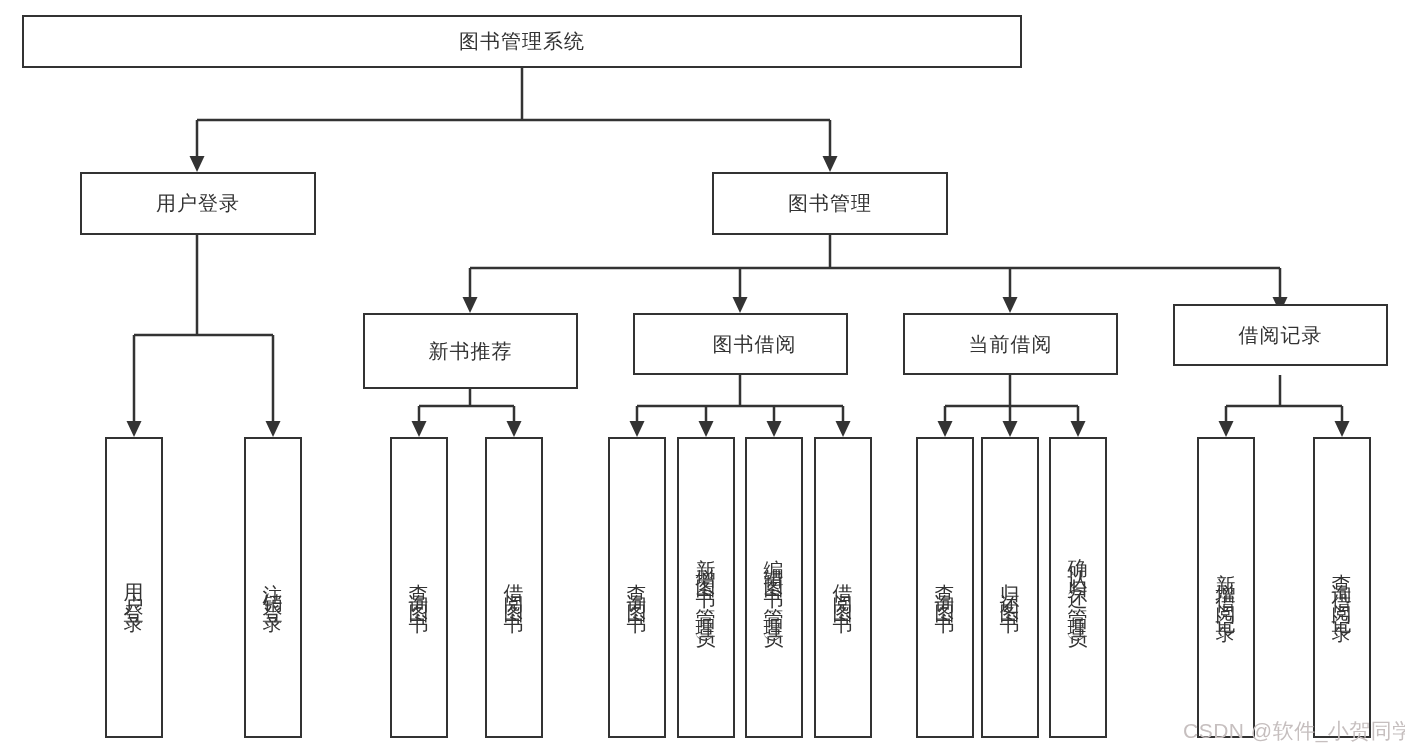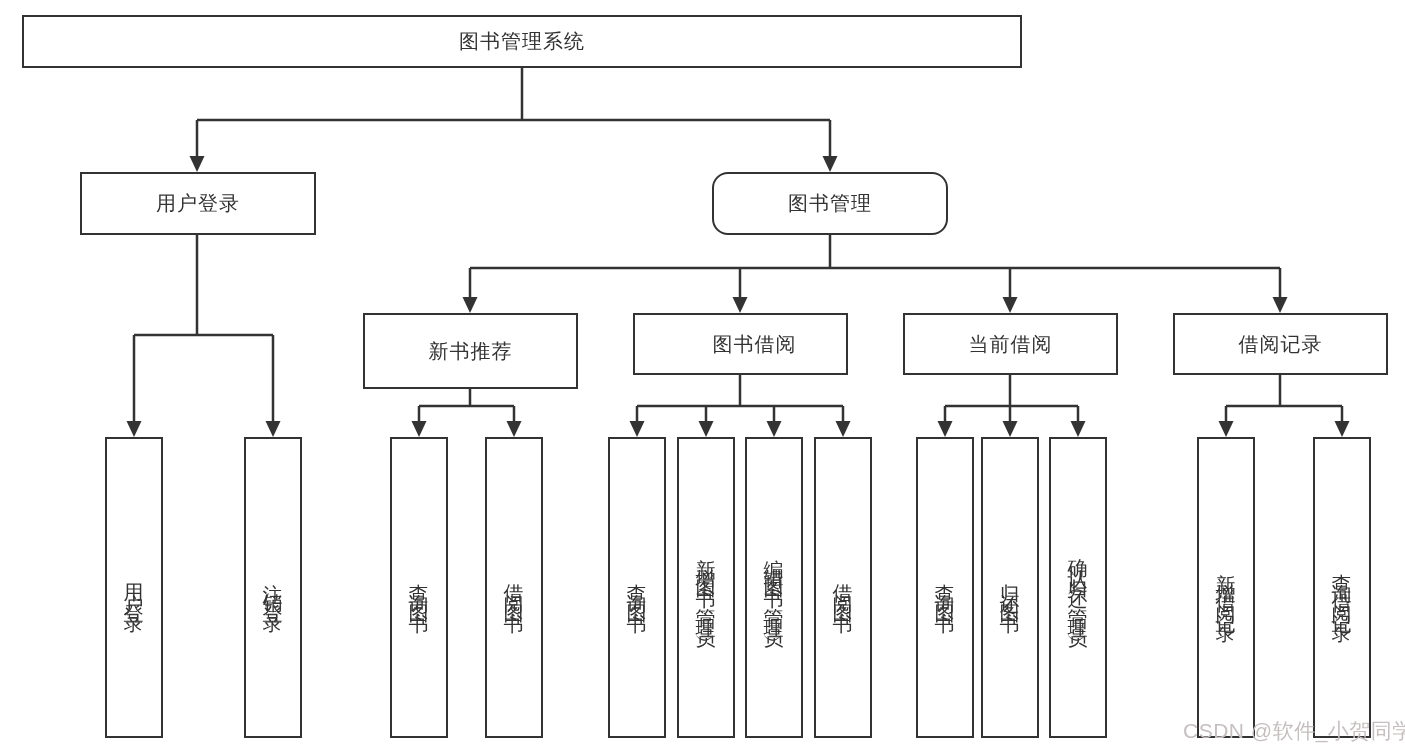--- a/index.html
+++ b/index.html
@@ -86,26 +86,26 @@
       <polygon points="1002.5,421 1017.5,421 1010,437"></polygon>
       <polygon points="1070.5,421 1085.5,421 1078,437"></polygon>
       <polygon points="1218.5,421 1233.5,421 1226,437"></polygon>
       <polygon points="1334.5,421 1349.5,421 1342,437"></polygon>
     </g>
   </svg>
 
   <div class="node h" style="left:22px; top:15px; width:1000px; height:53px;">图书管理系统</div>
 
   <div class="node h" style="left:80px; top:172px; width:236px; height:63px;">用户登录</div>
-  <div class="node h" style="left:712px; top:172px; width:236px; height:63px;border-radius:16px;">图书管理</div>
+  <div class="node h" style="left:712px; top:172px; width:236px; height:63px;">图书管理</div>
 
   <div class="node h" style="left:363px; top:313px; width:215px; height:76px;">新书推荐</div>
   <div class="node h" style="left:633px; top:313px; width:215px; height:62px;padding-left:28px;">图书借阅</div>
   <div class="node h" style="left:903px; top:313px; width:215px; height:62px;">当前借阅</div>
-  <div class="node h" style="left:1173px; top:313px; width:215px; height:62px;">借阅记录</div>
+  <div class="node h" style="left:1173px; top:304px; width:215px; height:62px;">借阅记录</div>
 
   <div class="node v" style="left:105px;">用户登录</div>
   <div class="node v" style="left:244px;">注销登录</div>
 
   <div class="node v" style="left:390px;">查询图书</div>
   <div class="node v" style="left:485px;">借阅图书</div>
 
   <div class="node v" style="left:608px;">查询图书</div>
   <div class="node v" style="left:677px;">新增图书（管理员）</div>
   <div class="node v" style="left:745px;">编辑图书（管理员）</div>

